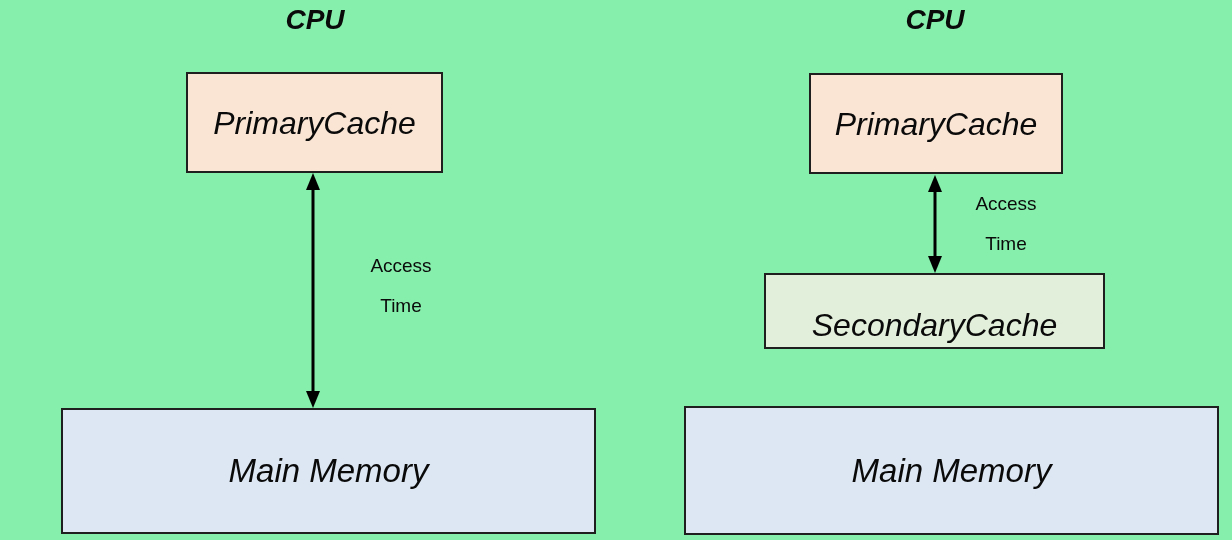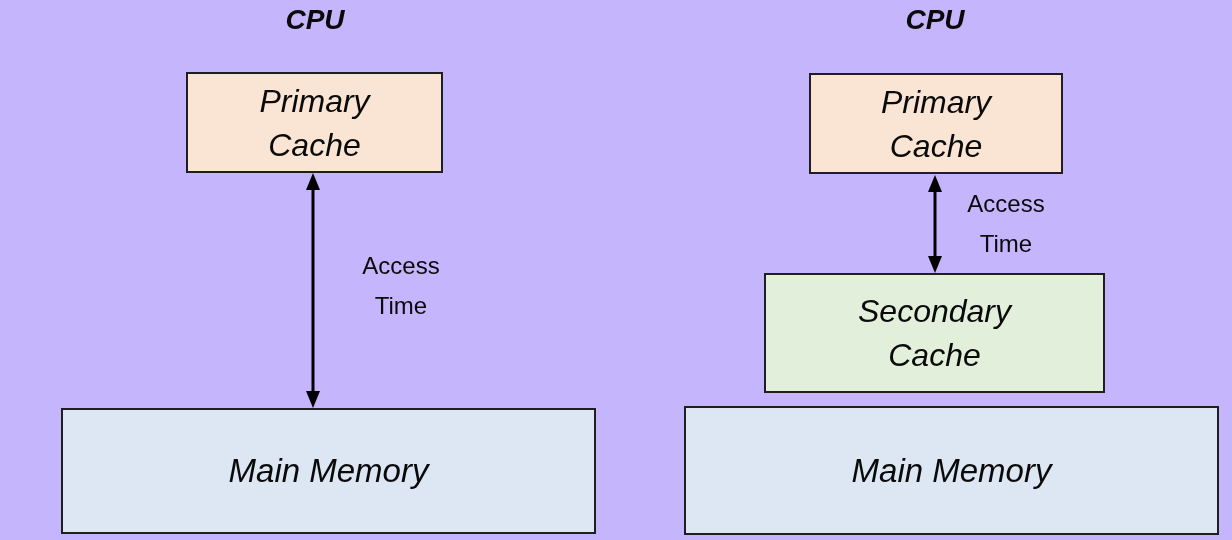--- a/index.html
+++ b/index.html
@@ -1,74 +1,74 @@
 <!DOCTYPE html>
 <html><head>
 <meta charset="utf-8">
 <style>
   html, body { margin: 0; padding: 0; background: #ffffff; }
   .canvas {
     position: relative;
     width: 1232px;
     height: 540px;
-    background: #c4b5fd;
+    background: #86efac;
     font-family: "Liberation Sans", sans-serif;
     color: #0a0a0a;
     overflow: hidden;
   }
   .cpu-label {
     position: absolute;
     width: 140px;
     text-align: center;
     font-size: 28px;
     line-height: 32px;
     font-weight: bold;
     font-style: italic;
   }
   .box {
     position: absolute;
     box-sizing: border-box;
     border: 2px solid #1f1f1f;
     display: flex;
-    flex-direction: column;
+    flex-direction: row;
     align-items: center;
     justify-content: center;
     font-style: italic;
     font-size: 32px;
     line-height: 44px;
     text-align: center;
   }
   .fill-peach { background: #fae5d4; }
   .fill-green { background: #e2efda; }
   .fill-blue  { background: #dce7f3; }
   .main-memory { font-size: 33px; margin-left: 16px; }
   .access-label {
     position: absolute;
     width: 140px;
     text-align: center;
-    font-size: 24px;
+    font-size: 19px;
     line-height: 40px;
     font-style: normal;
   }
   .access-label span { display: block; }
   .arrow { position: absolute; }
 
   
   .cpu-left       { left: 245px; top: 4px; }
   .pc-left        { left: 186px; top: 72px;  width: 257px; height: 101px; }
   .arrow-left     { left: 301px; top: 173px; }
   .access-left    { left: 331px; top: 246px; }
   .mm-left        { left: 45px;  top: 408px; width: 535px; height: 126px; }
 
   
   .cpu-right      { left: 865px; top: 4px; }
   .pc-right       { left: 809px; top: 73px;  width: 254px; height: 101px; }
   .arrow-right    { left: 923px; top: 175px; }
   .access-right   { left: 936px; top: 184px; }
-  .sc-right       { left: 764px; top: 273px; width: 341px; height: 120px; }
+  .sc-right       { left: 764px; top: 273px; width: 341px; height: 76px; align-items: flex-end; }
   .mm-right       { left: 668px; top: 406px; width: 535px; height: 129px; }
 </style>
 </head>
 <body>
 
 <div class="canvas">
 
   <div>
     <div class="cpu-label cpu-left">CPU</div>
 

